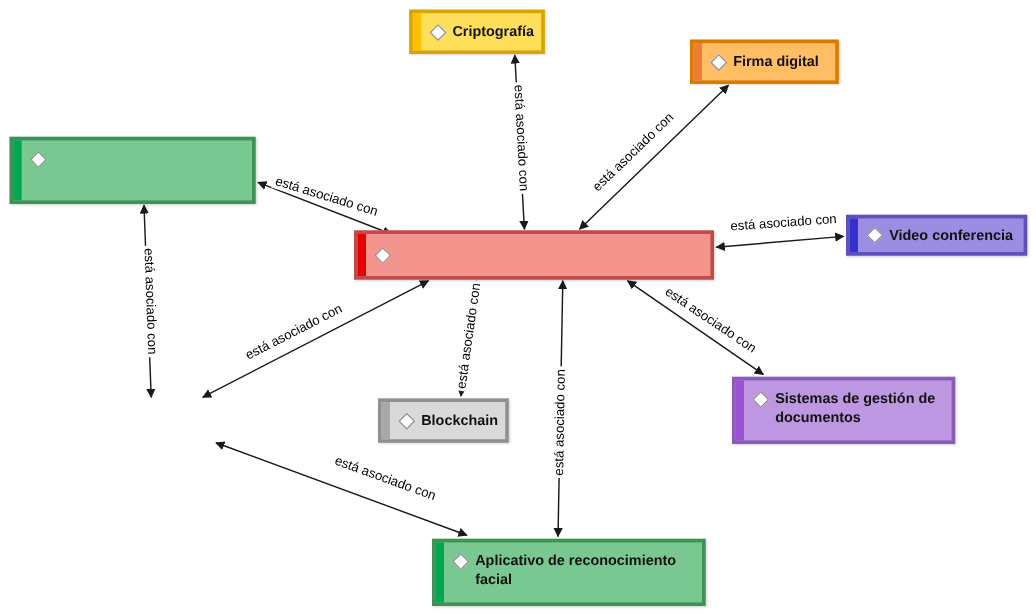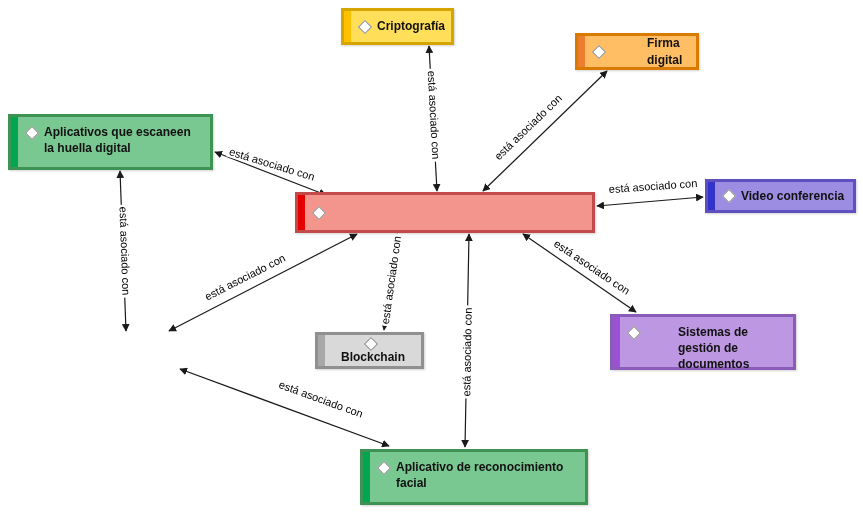--- a/index.html
+++ b/index.html
@@ -54,28 +54,28 @@
   .c-yellow { background: #FFDE59; border-color: #D6A500; }
   .c-yellow .stripe { background: #FFC000; }
   .c-orange { background: #FFBE63; border-color: #D97B00; }
   .c-orange .stripe { background: #ED7D31; }
   .c-green  { background: #79C791; border-color: #3E9254; }
   .c-green .stripe { background: #00A650; }
   .c-red    { background: #F4958D; border-color: #C34A4A; }
   .c-red .stripe { background: #E60000; }
   .c-violet { background: #9D8DE2; border-color: #5F50C0; }
   .c-violet .stripe { background: #3333CC; }
-  .c-gray   { background: #D9D9D9; border-color: #909090; flex-direction: column; }
+  .c-gray   { background: #D9D9D9; border-color: #909090; }
   .c-gray .stripe { background: #A8A8A8; }
-  .c-purple { background: #BD97E1; border-color: #8A5BB8; gap: 32px; }
+  .c-purple { background: #BD97E1; border-color: #8A5BB8; }
   .c-purple .stripe { background: #9C51D4; }
 
   
   #n-criptografia   { left: 341px; top: 8px;   width: 113px; height: 37px; }
-  #n-firma          { left: 575px; top: 33px;  width: 124px; height: 37px; gap: 36px; }
+  #n-firma          { left: 575px; top: 33px;  width: 124px; height: 37px; }
   #n-huella         { left: 8px;   top: 114px; width: 205px; height: 56px; }
   #n-soporte        { left: 295px; top: 192px; width: 300px; height: 41px; }
   #n-video          { left: 705px; top: 179px; width: 151px; height: 34px; }
   #n-soluciones     { left: 8px;   top: 333px; width: 228px; height: 35px; }
   #n-blockchain     { left: 315px; top: 332px; width: 109px; height: 37px; }
   #n-sistemas       { left: 610px; top: 314px; width: 186px; height: 56px; }
   #n-reconocimiento { left: 360px; top: 449px; width: 228px; height: 56px; }
 </style>
 </head>
 <body>
@@ -119,21 +119,20 @@
 
   <div class="node c-orange" id="n-firma">
     <span class="stripe"></span>
     <span class="diamond"></span>
     <span class="nlabel">Firma digital</span>
   </div>
 
   <div class="node c-green multi" id="n-huella">
     <span class="stripe"></span>
     <span class="diamond"></span>
-    <span class="nlabel">Aplicativos que escaneen la huella digital</span>
   </div>
 
   <div class="node c-red" id="n-soporte">
     <span class="stripe"></span>
     <span class="diamond"></span>
   </div>
 
   <div class="node c-violet" id="n-video">
     <span class="stripe"></span>
     <span class="diamond"></span>

